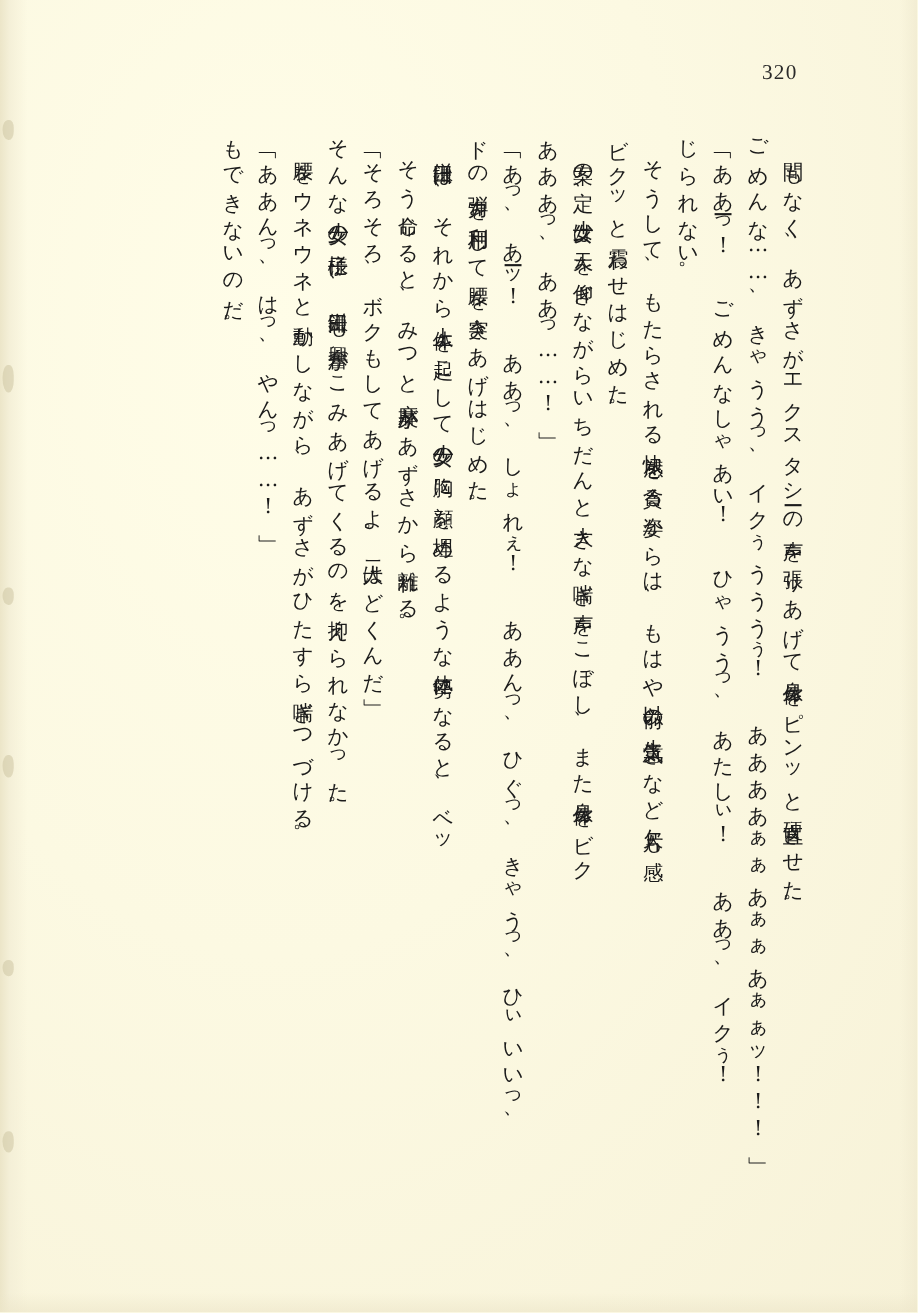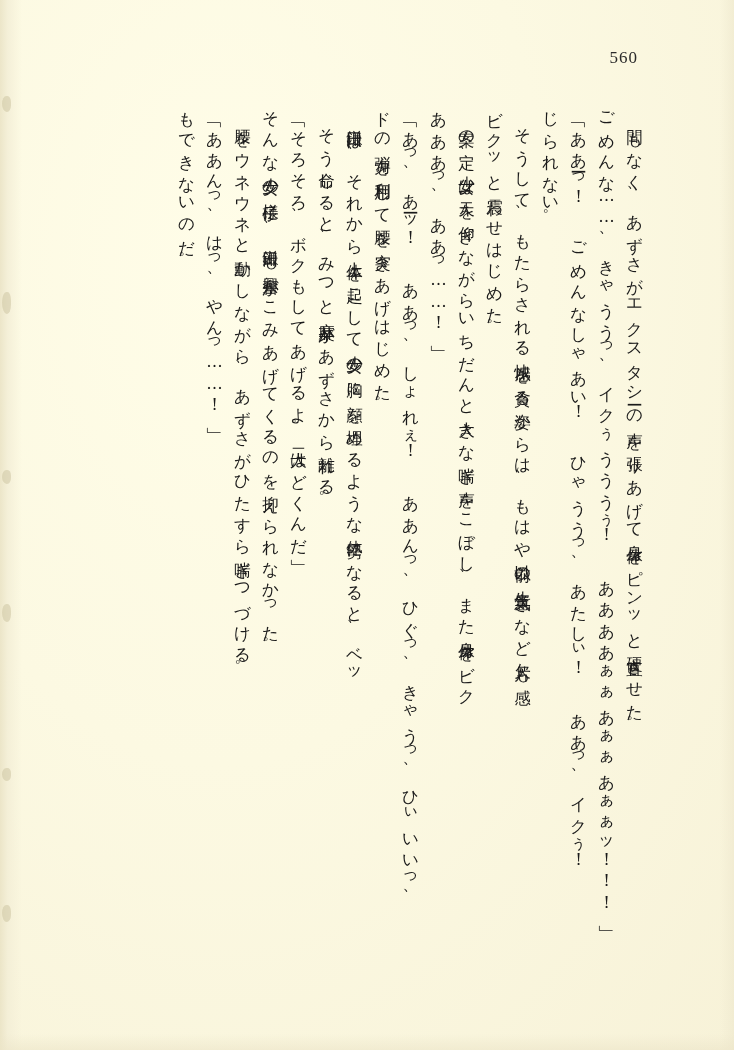--- a/index.html
+++ b/index.html
@@ -119,21 +119,21 @@
   <div class="left-edge"></div>
   <div class="scan-blob b1"></div>
   <div class="scan-blob b2"></div>
   <div class="scan-blob b3"></div>
   <div class="scan-blob b4"></div>
   <div class="scan-blob b5"></div>
   <div class="scan-blob b6"></div>
   <div class="right-edge"></div>
   <div class="bottom-edge"></div>
 
-  <div class="page-number">560</div>
+  <div class="page-number">320</div>
 
   <div class="text-block">
     <div class="col">もできないのだ。</div>
     <div class="col indent">「ああんっ、はっ、やんっ……!」</div>
     <div class="col indent">腰をウネウネと動かしながら、あずさがひたすら喘ぎつづける。</div>
     <div class="col">そんな少女の様子に、鎌田も興奮がこみあげてくるのを抑えられなかった。</div>
     <div class="col indent">「そろそろ、ボクもしてあげるよ。二人はどくんだ」</div>
     <div class="col indent">そう命じると、みつと麻菜があずさから離れる。</div>
     <div class="col indent">鎌田は、それから上体を起こして少女の胸に顔を埋めるような体勢になると、ベッ</div>
     <div class="col">ドの弾力を利用して腰を突きあげはじめた。</div>

